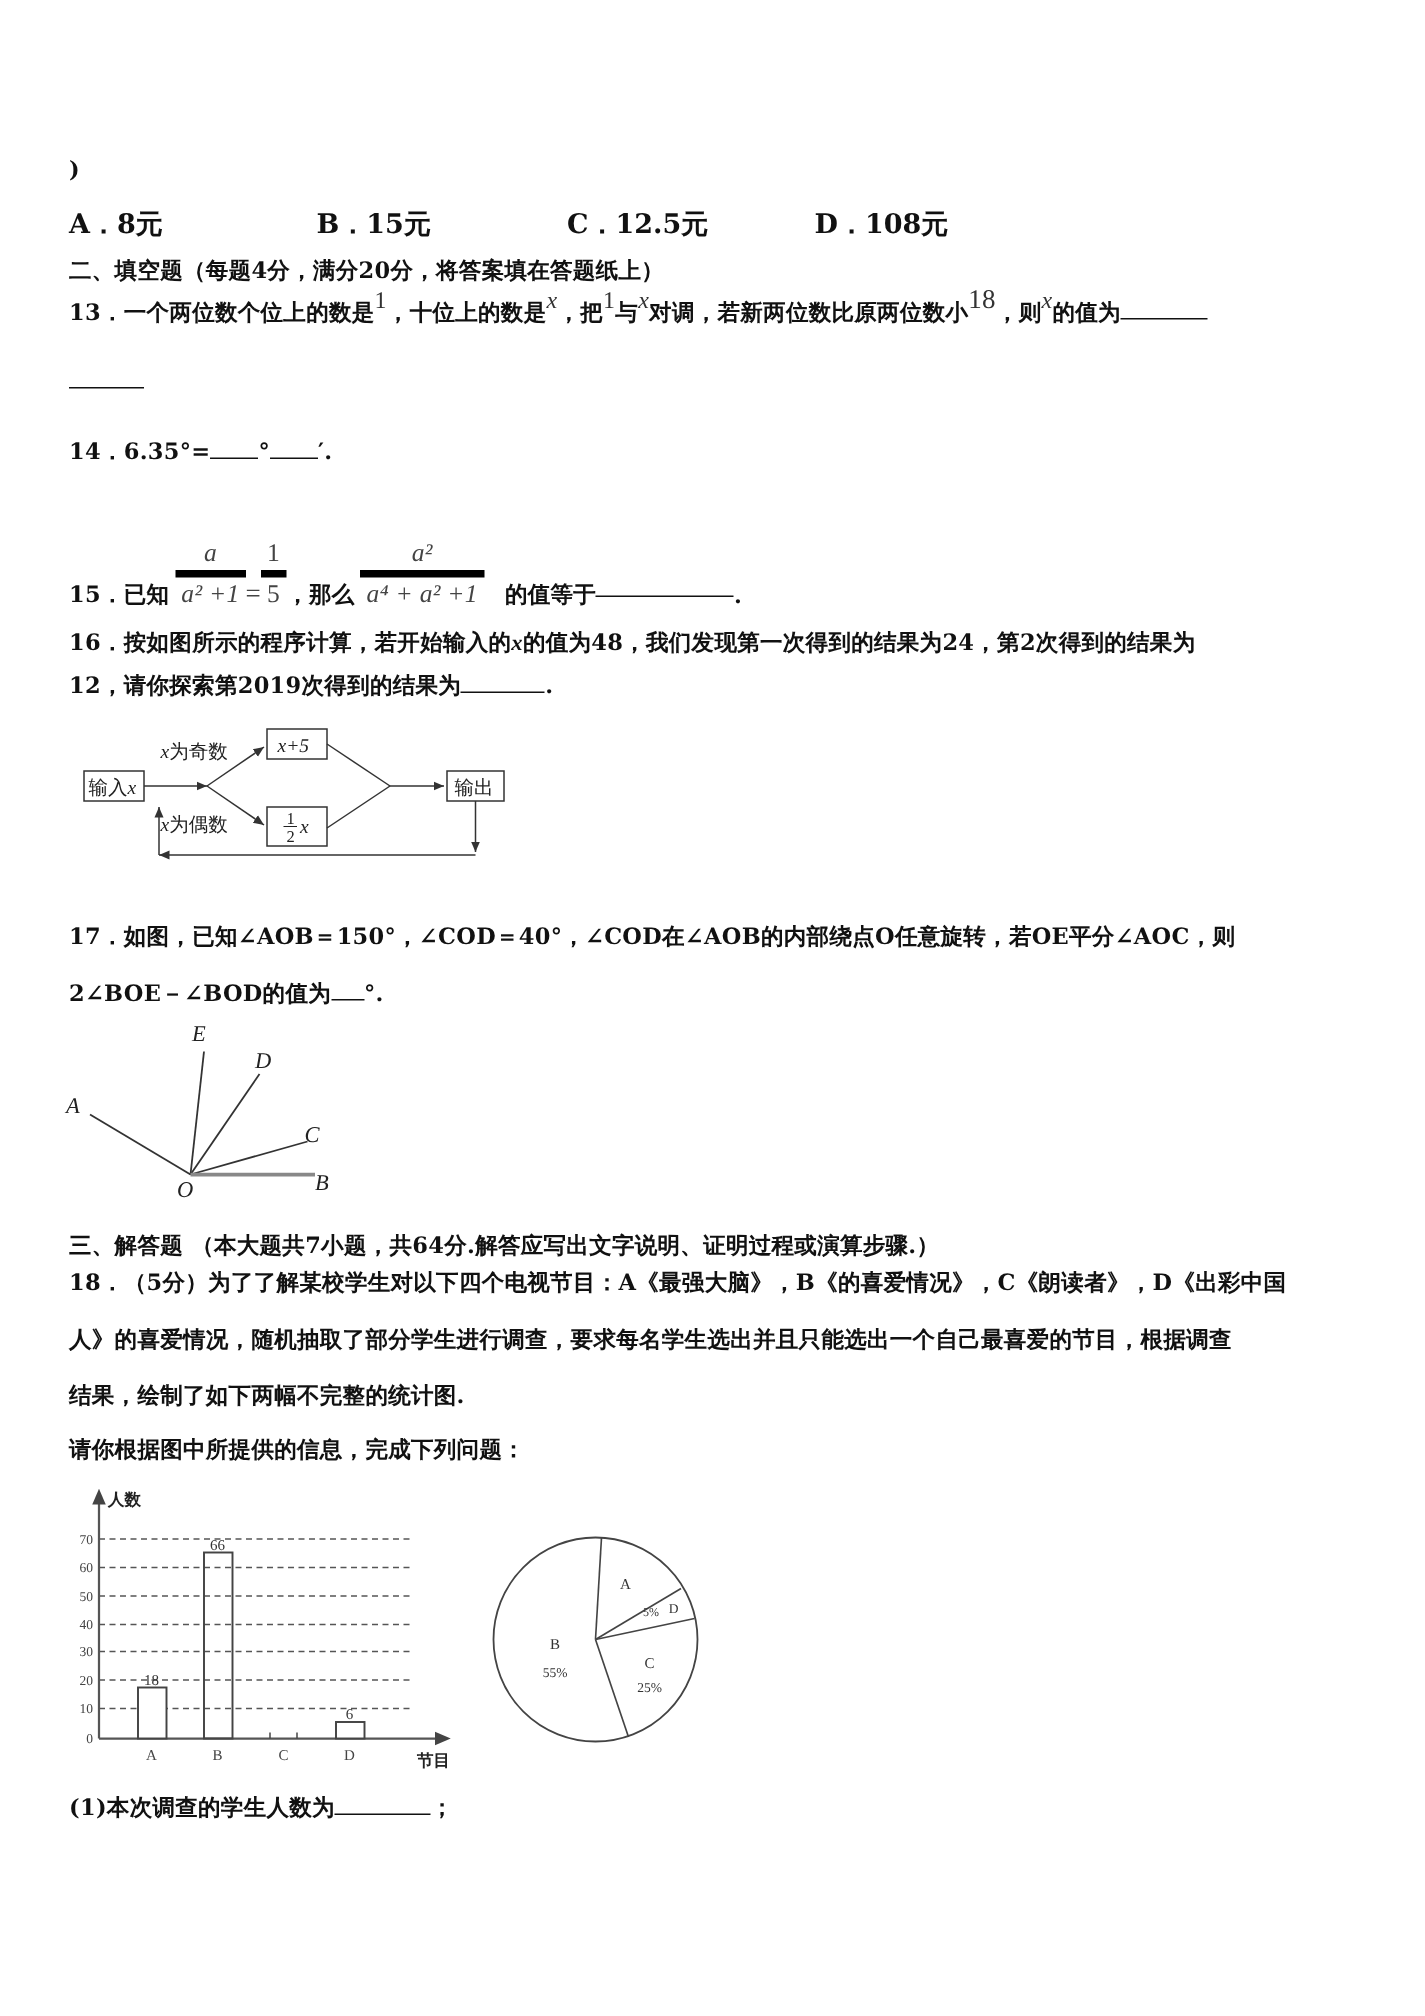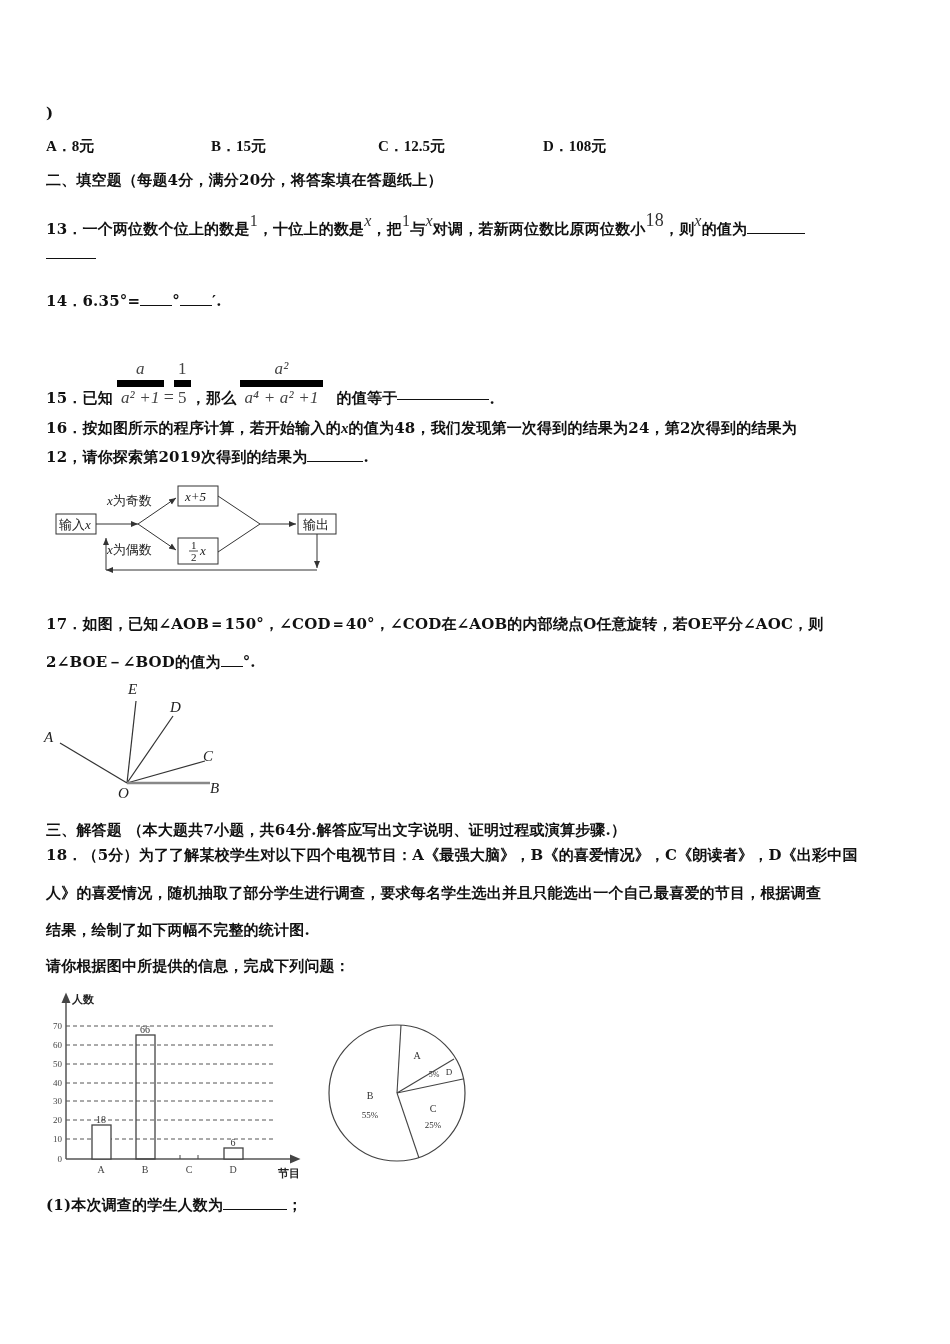--- a/index.html
+++ b/index.html
@@ -3,39 +3,39 @@
   <meta charset="utf-8">
   <style>
     * { margin: 0; padding: 0; box-sizing: border-box; }
     html, body { width: 950px; height: 1344px; background: #ffffff; overflow: hidden; }
     body { position: relative; font-family: "DejaVu Serif", "Liberation Serif", serif; color: #111; }
     .abs { position: absolute; white-space: nowrap; }
     .t { font-size: 15px; font-weight: bold; letter-spacing: 0.2px; }
     .it { font-style: italic; font-family: "Liberation Serif", serif; }
     .sup-math { font-family: "Liberation Serif", serif; font-weight: normal; font-size: 16px; position: relative; top: -8px; color: #333; }
     .blank { display: inline-block; border-bottom: 1.5px solid #111; height: 14px; vertical-align: baseline; }
-    .opt { font-size: 15px; font-weight: bold; font-family: Liberation Serif, serif; }
+    .opt { font-size: 18px; font-weight: bold; }
     .frac { display: inline-block; vertical-align: middle; text-align: center; font-family: "Liberation Serif", serif; font-weight: normal; color: #444; font-size: 17px; }
     .frac .num { display: block; padding: 0 4px 1px; line-height: 20px; }
-    .frac .den { display: block; border-top: 7px solid #000000; padding: 1px 4px 0; line-height: 20px; }
+    .frac .den { display: block; border-top: 5px solid #000000; padding: 1px 4px 0; line-height: 20px; }
     .eq { font-family: "Liberation Serif", serif; font-weight: normal; font-size: 18px; color: #444; vertical-align: middle; }
     svg text { font-family: "Liberation Serif", serif; }
   </style>
 </head>
 <body>
 
 <div class="abs t" style="left:46px; top:104px;">)</div>
 <div class="abs opt" style="left:46px; top:137px;">A．8元</div>
 <div class="abs opt" style="left:211px; top:137px;text-align:center;">B．15元</div>
 <div class="abs opt" style="left:378px; top:137px;">C．12.5元</div>
 <div class="abs opt" style="left:543px; top:137px;">D．108元</div>
 
 <div class="abs t" style="left:46px; top:171px;">二、填空题（每题4分，满分20分，将答案填在答题纸上）</div>
 
-<div class="abs t" style="left:46px; top:218px;">
+<div class="abs t" style="left:46px; top:197px;">
   <span>13．</span><span>一个两位数个位上的数是</span><span class="sup-math">1</span><span>，十位上的数是</span><span class="sup-math it">x</span><span>，把</span><span class="sup-math">1</span><span>与</span><span class="sup-math it">x</span><span>对调，若新两位数比原两位数小</span><span class="sup-math" style="font-size:18px;">18</span><span>，则</span><span class="sup-math it">x</span><span>的值为</span><span class="blank" style="width:58px;"></span>
 </div>
 <div class="abs" style="left:46px; top:258px; width:50px; border-bottom:1.5px solid #111;"></div>
 
 <div class="abs t" style="left:46px; top:292px;">
   <span>14．</span><span>6.35°=</span><span class="blank" style="width:32px;"></span><span>°</span><span class="blank" style="width:32px;"></span><span>′.</span>
 </div>
 
 <div class="abs t" style="left:46px; top:327px; display:flex; align-items:flex-end;">
   <span>15．</span>

